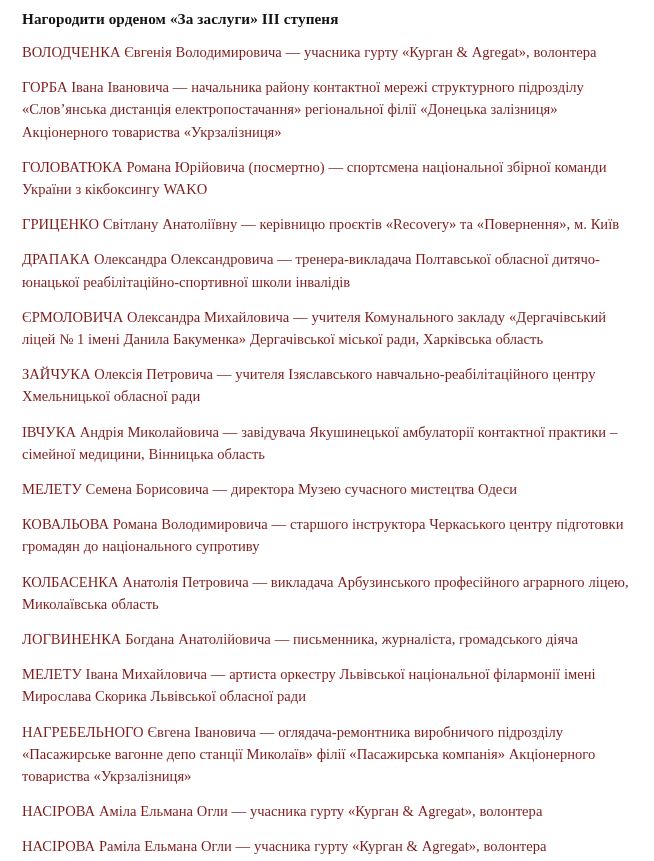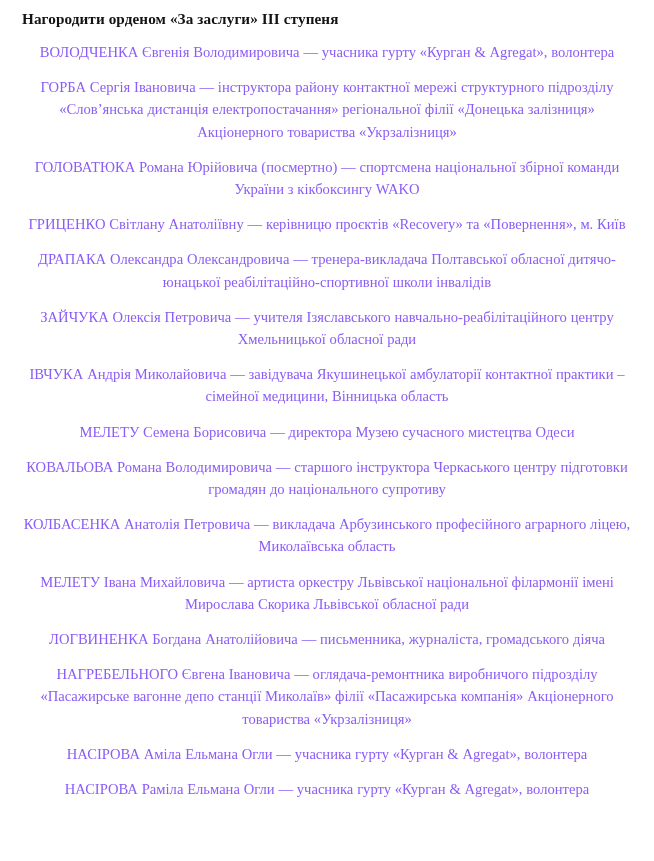--- a/index.html
+++ b/index.html
@@ -33,46 +33,47 @@
   }
   .award-list {
     margin: 0;
     padding: 0;
     list-style: none;
   }
   .award-entry {
     font-size: 14.6px;
     line-height: 22.2px;
     margin: 0 0 13px 0;
-    text-align: center;
-    color: #8b5cf6;
+    text-align: left;
+    color: #7f1d1d;
     word-spacing: 0.15px;
   }
   .award-entry:last-child {
     margin-bottom: 12px;
   }
 </style>
 </head>
 <body>
 
 <div class="page">
 
   <h1 class="decree-heading">Нагородити орденом «За заслуги» III ступеня</h1>
 
   <div class="award-list">
     <p class="award-entry">ВОЛОДЧЕНКА Євгенія Володимировича — учасника гурту «Курган &amp; Agregat», волонтера</p>
-    <p class="award-entry">ГОРБА Сергія Івановича — інструктора району контактної мережі структурного підрозділу «Слов’янська дистанція електропостачання» регіональної філії «Донецька залізниця» Акціонерного товариства «Укрзалізниця»</p>
+    <p class="award-entry">ГОРБА Івана Івановича — начальника району контактної мережі структурного підрозділу «Слов’янська дистанція електропостачання» регіональної філії «Донецька залізниця» Акціонерного товариства «Укрзалізниця»</p>
     <p class="award-entry">ГОЛОВАТЮКА Романа Юрійовича (посмертно) — спортсмена національної збірної команди України з кікбоксингу WAKO</p>
     <p class="award-entry">ГРИЦЕНКО Світлану Анатоліївну — керівницю проєктів «Recovery» та «Повернення», м. Київ</p>
     <p class="award-entry">ДРАПАКА Олександра Олександровича — тренера-викладача Полтавської обласної дитячо-юнацької реабілітаційно-спортивної школи інвалідів</p>
+    <p class="award-entry">ЄРМОЛОВИЧА Олександра Михайловича — учителя Комунального закладу «Дергачівський ліцей № 1 імені Данила Бакуменка» Дергачівської міської ради, Харківська область</p>
     <p class="award-entry">ЗАЙЧУКА Олексія Петровича — учителя Ізяславського навчально-реабілітаційного центру Хмельницької обласної ради</p>
     <p class="award-entry">ІВЧУКА Андрія Миколайовича — завідувача Якушинецької амбулаторії контактної практики – сімейної медицини, Вінницька область</p>
     <p class="award-entry">МЕЛЕТУ Семена Борисовича — директора Музею сучасного мистецтва Одеси</p>
     <p class="award-entry">КОВАЛЬОВА Романа Володимировича — старшого інструктора Черкаського центру підготовки громадян до національного супротиву</p>
     <p class="award-entry">КОЛБАСЕНКА Анатолія Петровича — викладача Арбузинського професійного аграрного ліцею, Миколаївська область</p>
+    <p class="award-entry">ЛОГВИНЕНКА Богдана Анатолійовича — письменника, журналіста, громадського діяча</p>
     <p class="award-entry">МЕЛЕТУ Івана Михайловича — артиста оркестру Львівської національної філармонії імені Мирослава Скорика Львівської обласної ради</p>
-    <p class="award-entry">ЛОГВИНЕНКА Богдана Анатолійовича — письменника, журналіста, громадського діяча</p>
     <p class="award-entry">НАГРЕБЕЛЬНОГО Євгена Івановича — оглядача-ремонтника виробничого підрозділу «Пасажирське вагонне депо станції Миколаїв» філії «Пасажирська компанія» Акціонерного товариства «Укрзалізниця»</p>
     <p class="award-entry">НАСІРОВА Аміла Ельмана Огли — учасника гурту «Курган &amp; Agregat», волонтера</p>
     <p class="award-entry">НАСІРОВА Раміла Ельмана Огли — учасника гурту «Курган &amp; Agregat», волонтера</p>
   </div>
 
 </div>
 
 </body></html>

